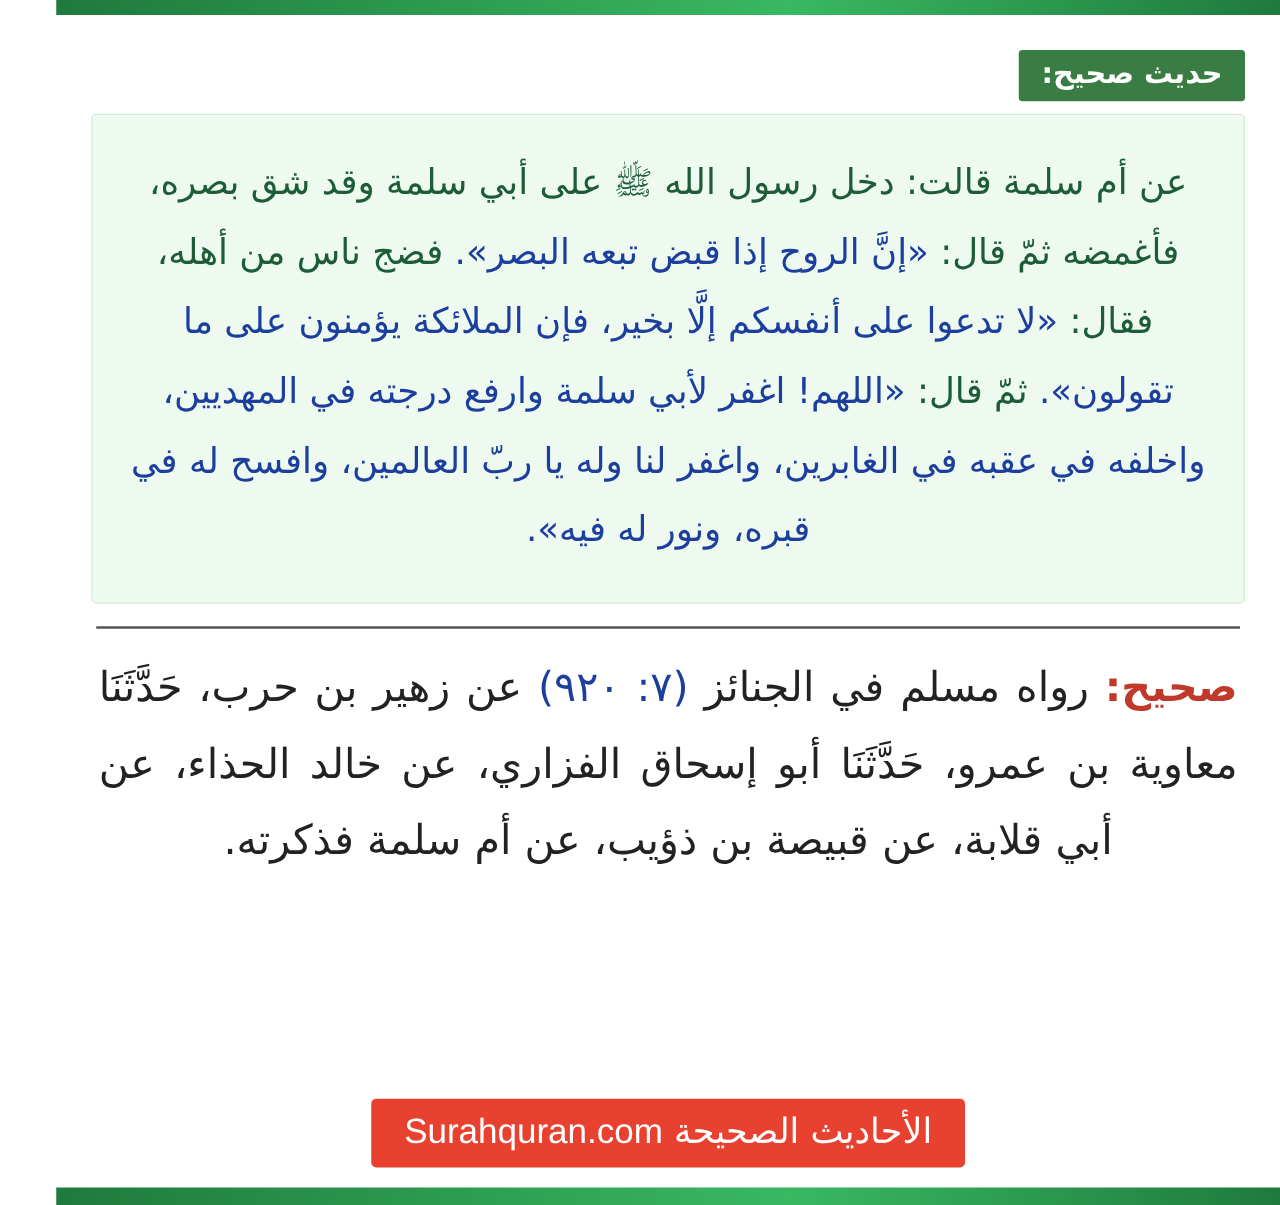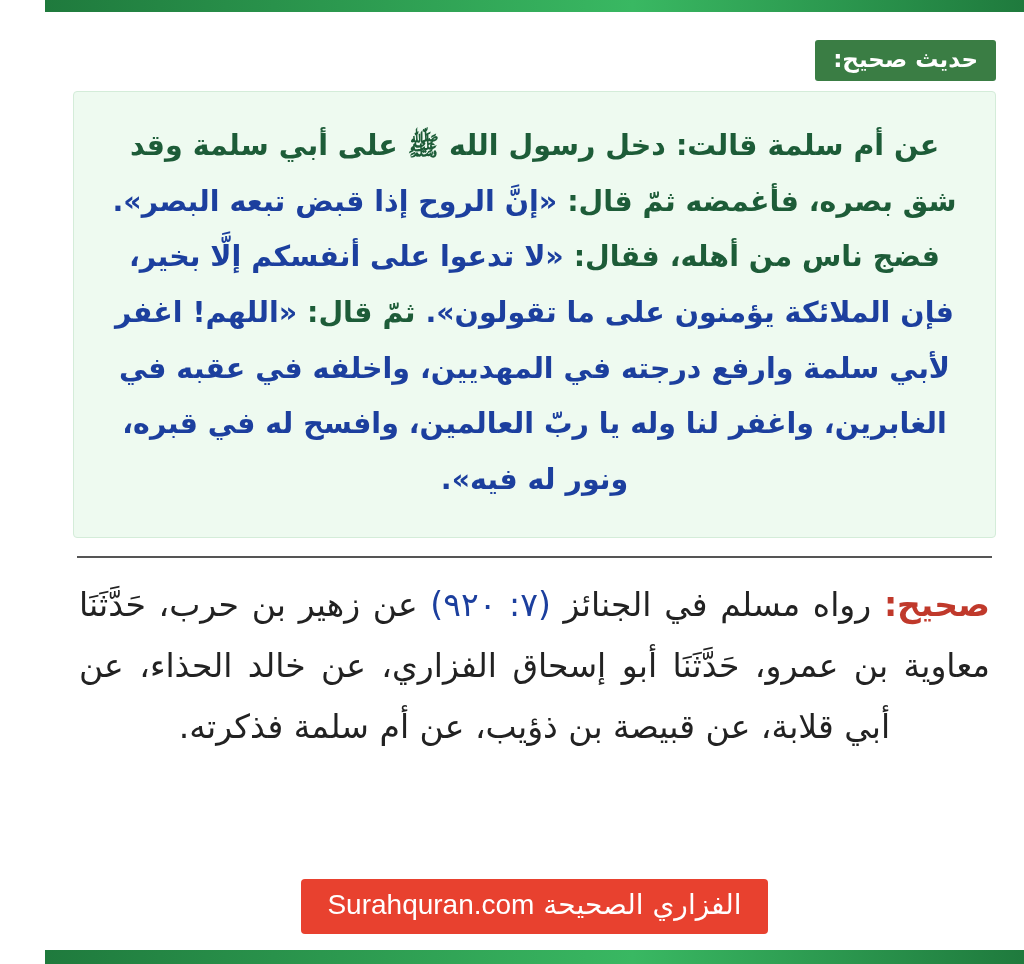--- a/index.html
+++ b/index.html
@@ -63,21 +63,21 @@
     margin-top: 10px;
     background: #eefaf0;
     border: 1px solid #d4ecd9;
     border-radius: 4px;
     padding: 26px 26px 30px 26px;
     box-sizing: border-box;
   }
   .hadith-text {
     text-align: center;
     font-size: 28.5px;
-    font-weight: bold;
+    font-weight: normal;
     line-height: 1.95;
     color: #1d5c38;
     direction: rtl;
   }
   .hadith-text .blue {
     color: #1c3f9e;
   }
   .hadith-text .pbuh {
     font-size: 26px;
     color: #1d5c38;
@@ -149,21 +149,21 @@
     </div>
 
     <div class="divider"></div>
 
     <div class="source">
       <span class="sahih">صحيح:</span><span> رواه مسلم في الجنائز </span><span class="ref">(٧: ٩٢٠)</span><span> عن زهير بن حرب، حَدَّثَنَا معاوية بن عمرو، حَدَّثَنَا أبو إسحاق الفزاري، عن خالد الحذاء، عن أبي قلابة، عن قبيصة بن ذؤيب، عن أم سلمة فذكرته.</span>
     </div>
 
     <div class="footer">
       <div class="site-badge">
-        <span>الفزاري الصحيحة</span>
+        <span>الأحاديث الصحيحة</span>
         <span class="site-name">Surahquran.com</span>
       </div>
     </div>
 
   </div>
 
   <div class="bottom-bar"></div>
 </div>
 
 </body></html>

